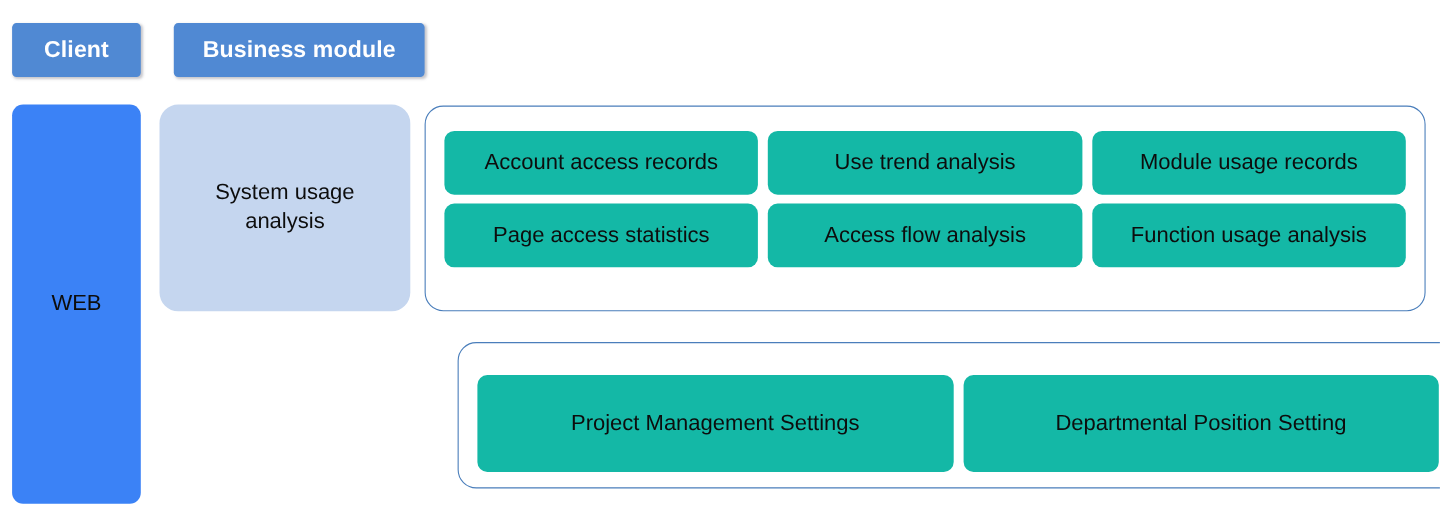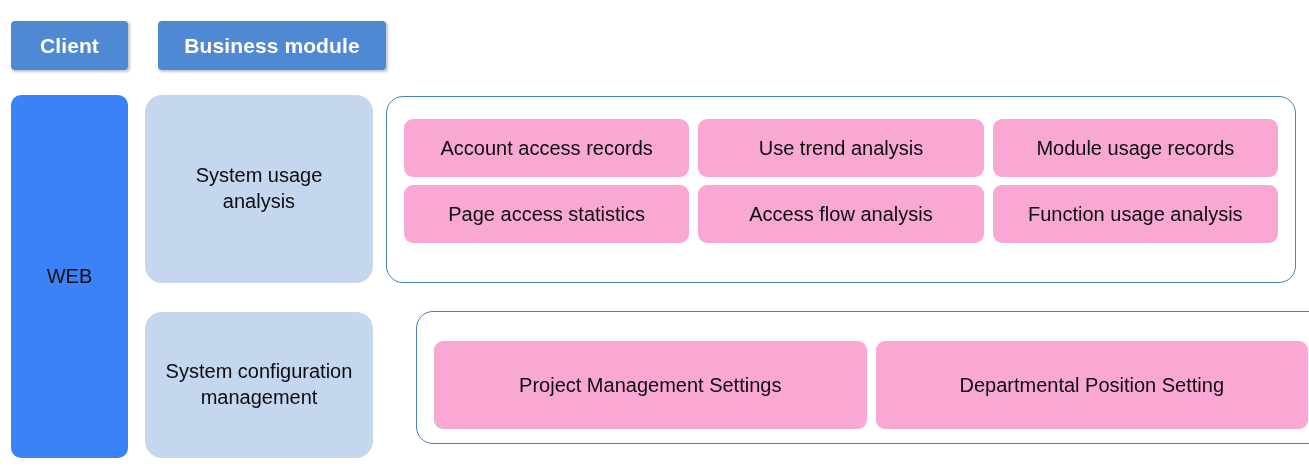--- a/index.html
+++ b/index.html
@@ -91,21 +91,21 @@
     right: 17px;
     display: flex;
     gap: 9px;
   }
   #func-row-0-0 { top: 22px; }
   #func-row-0-1 { top: 88px; }
   #func-row-1-0 { top: 29px; }
 
   .func-card {
     flex: 1 1 0;
-    background: #f9a8d4;
+    background: #14b8a6;
     border-radius: 9px;
     display: flex;
     align-items: center;
     justify-content: center;
     text-align: center;
     font-size: 20px;
     line-height: 1.3;
     color: #0d0d0d;
     padding: 0 6px;
   }
@@ -119,21 +119,20 @@
 
   <div class="hdr" id="hdr-client">Client</div>
 
   <div class="hdr" id="hdr-module">Business module</div>
 
 
   <div id="web-box">WEB</div>
 
   <div class="module-box" id="module-box-0">System usage analysis</div>
 
-  <div class="module-box" id="module-box-1">System configuration management</div>
 
   <div class="func-group" id="func-group-0">
 
     <div class="func-row" id="func-row-0-0">
       <div class="func-card h1">Account access records</div>
       <div class="func-card h1">Use trend analysis</div>
       <div class="func-card h1">Module usage records</div>
     </div>
 
     <div class="func-row" id="func-row-0-1">

